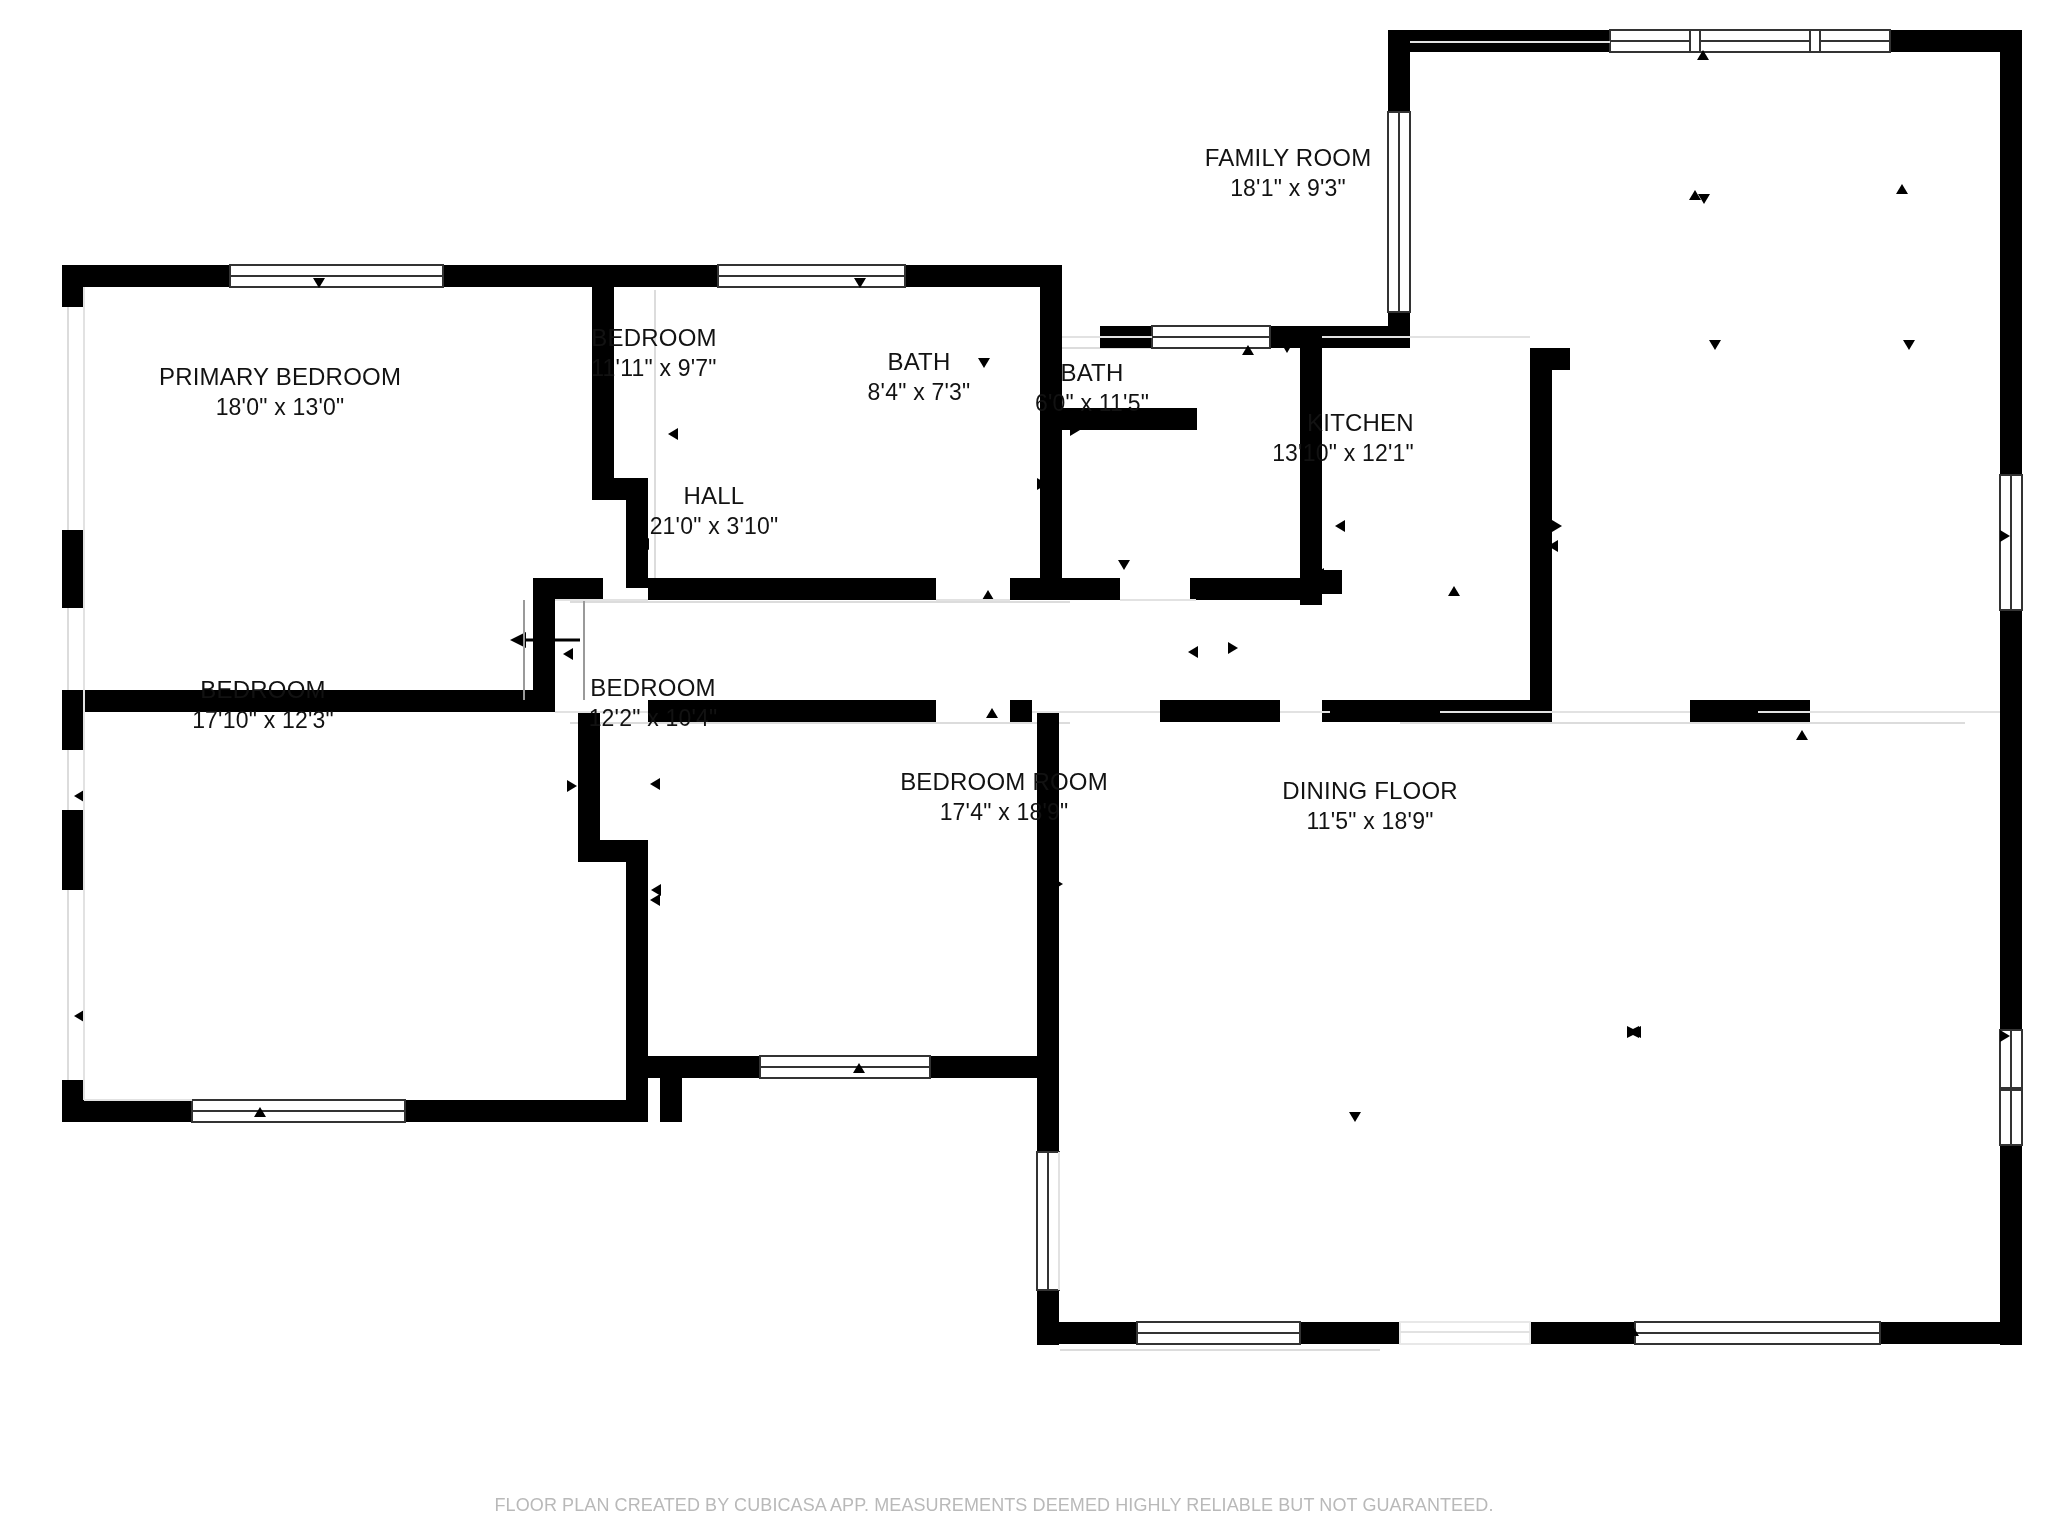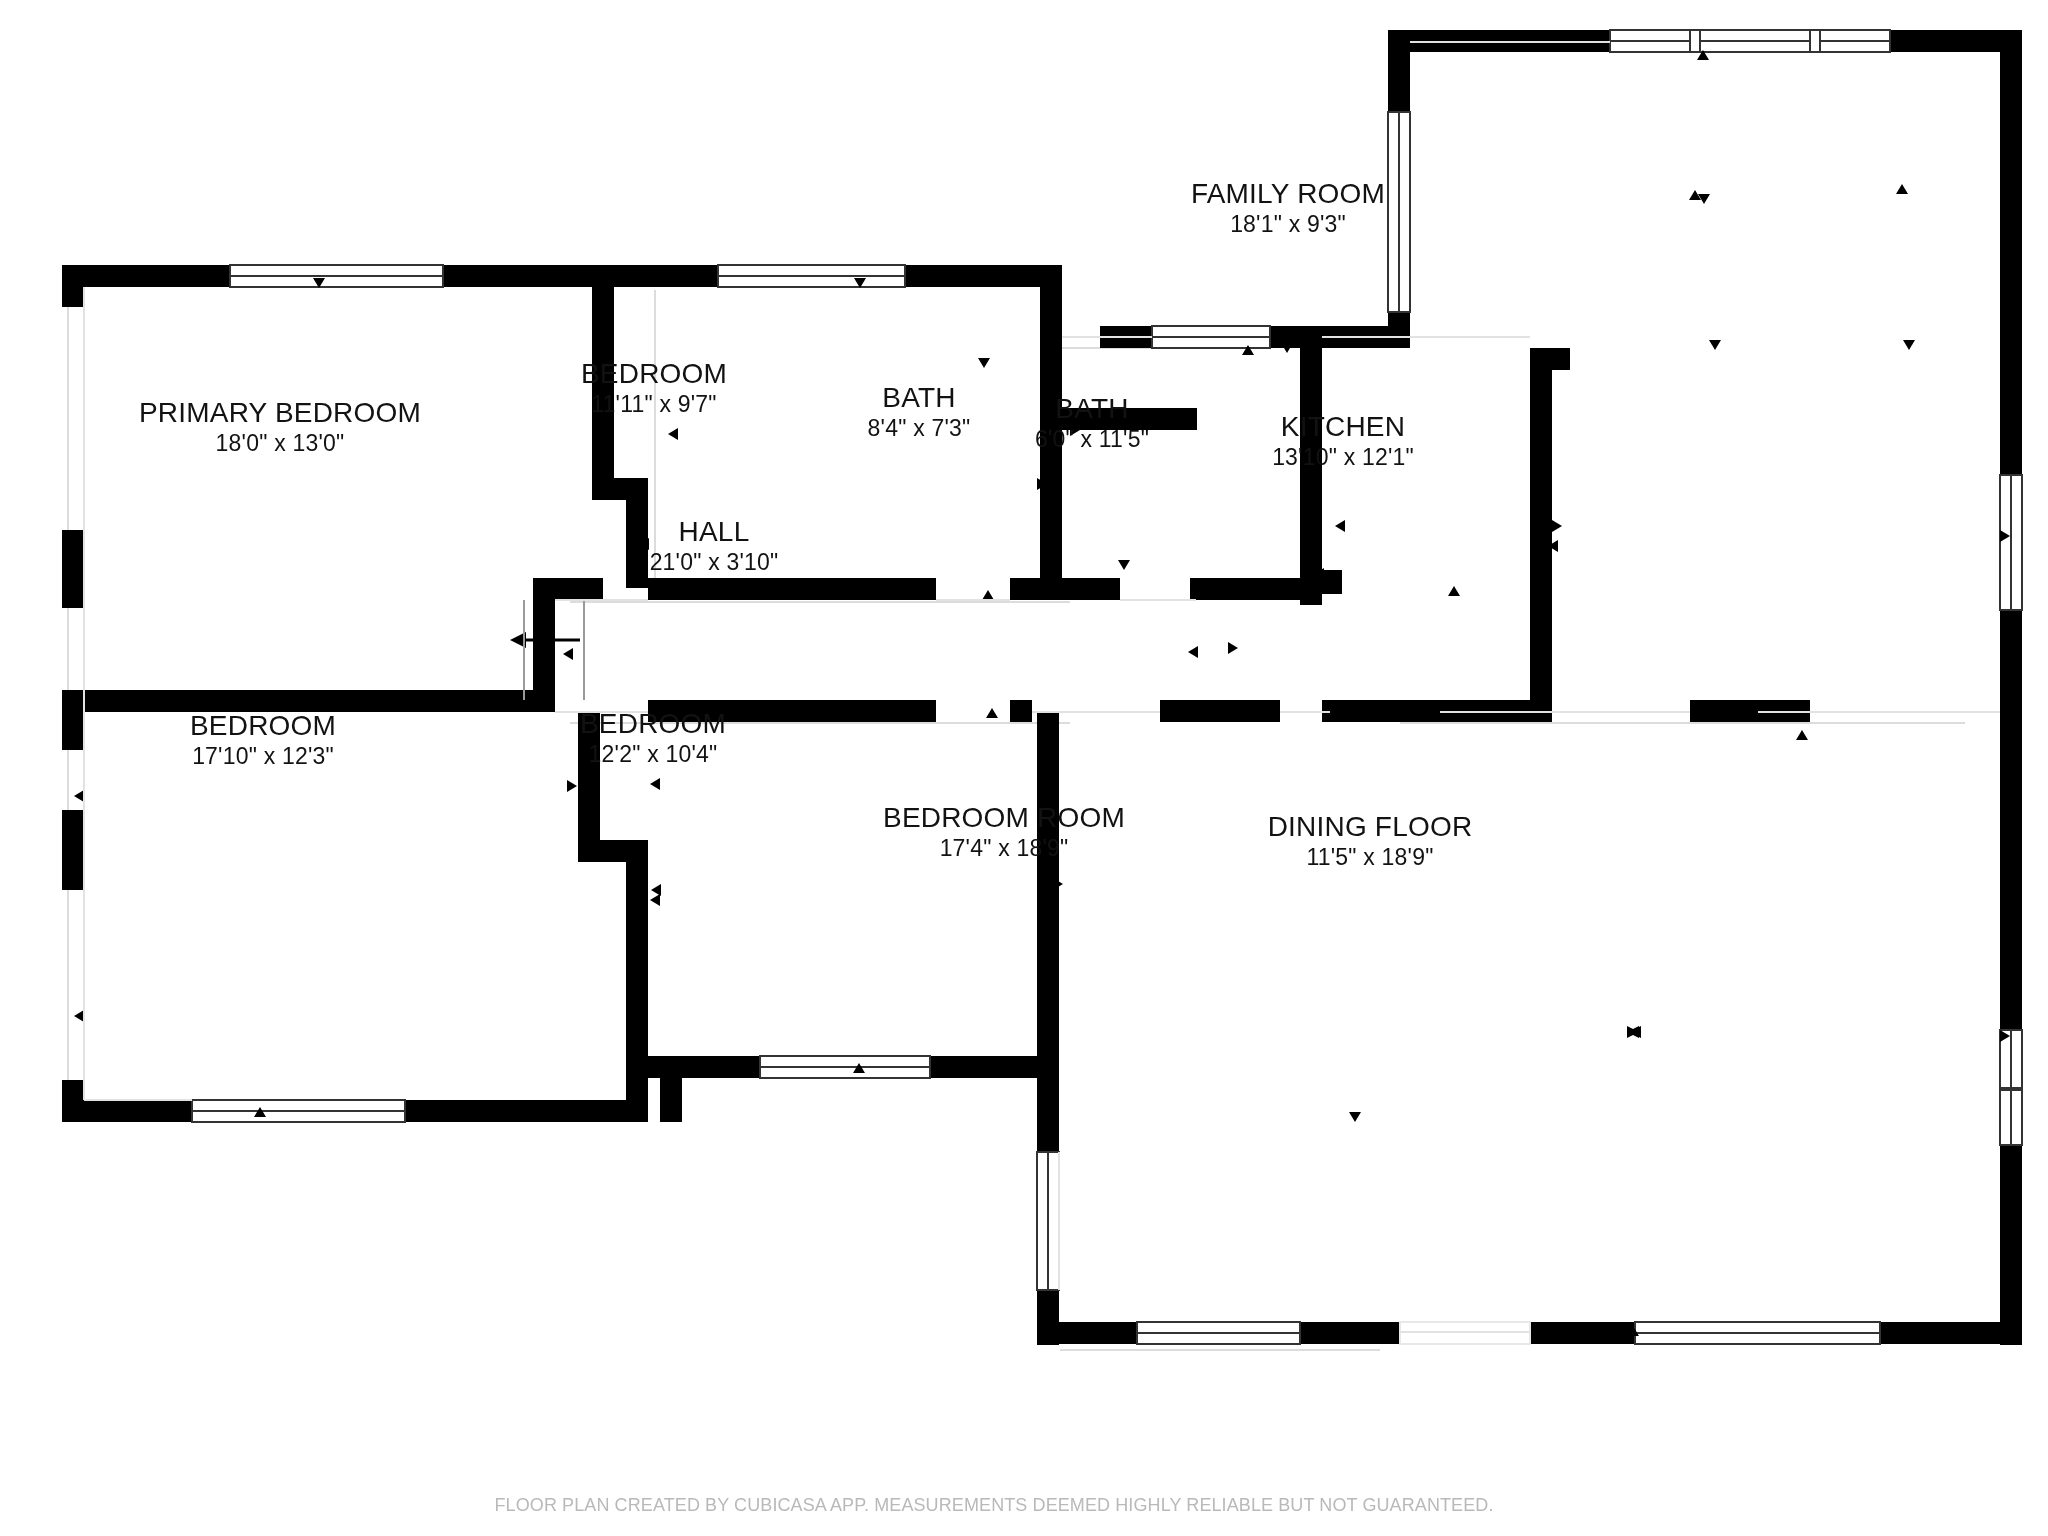--- a/index.html
+++ b/index.html
@@ -33,23 +33,22 @@
     text-align: center;
     color: #121212;
     font-family: "Liberation Sans", sans-serif;
     letter-spacing: 0.2px;
     white-space: nowrap;
     transform: translateX(-50%);
     pointer-events: none;
   }
   .room-label .rl-name {
     display: block;
-    font-size: 28px;
+    font-size: 24px;
     line-height: 30px;
-    margin-top: 36px;
   }
   .room-label .rl-dim {
     display: block;
     font-size: 23px;
     line-height: 30px;
   }
   .footer-note {
     position: absolute;
     left: 0;
     width: 1988px;
@@ -359,21 +358,21 @@
   <div class="room-label" style="left:1092px; top:358px;">
     <span class="rl-name">BATH</span>
     <span class="rl-dim">6'0" x 11'5"</span>
   </div>
 
   <div class="room-label" style="left:1288px; top:143px;">
     <span class="rl-name">FAMILY ROOM</span>
     <span class="rl-dim">18'1" x 9'3"</span>
   </div>
 
-  <div class="room-label" style="left:1343px; top:376px;">
+  <div class="room-label" style="left:1343px; top:408px;text-align:right;">
     <span class="rl-name">KITCHEN</span>
     <span class="rl-dim">13'10" x 12'1"</span>
   </div>
 
   <div class="room-label" style="left:714px; top:481px;">
     <span class="rl-name">HALL</span>
     <span class="rl-dim">21'0" x 3'10"</span>
   </div>
 
   <div class="room-label" style="left:263px; top:675px;">

